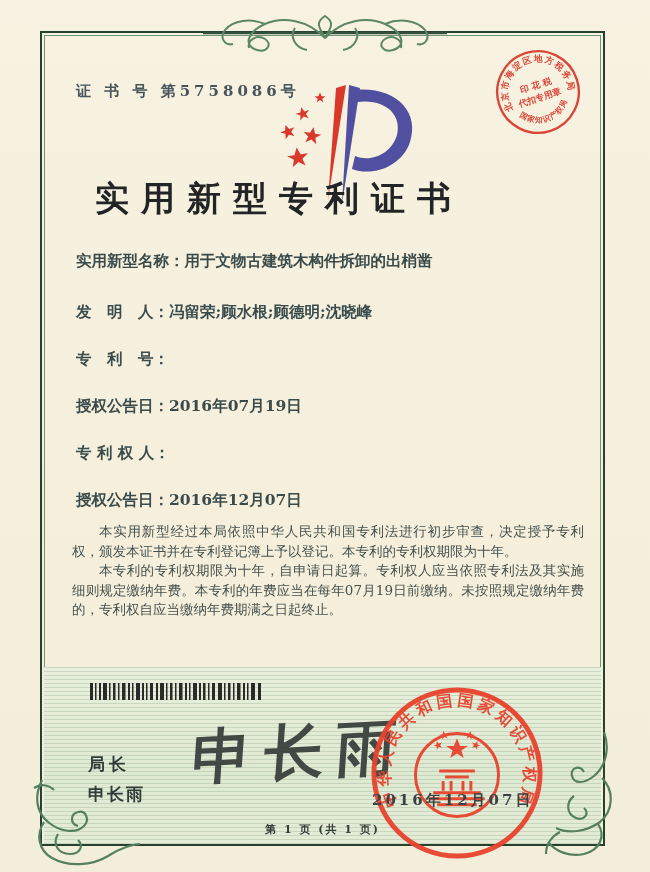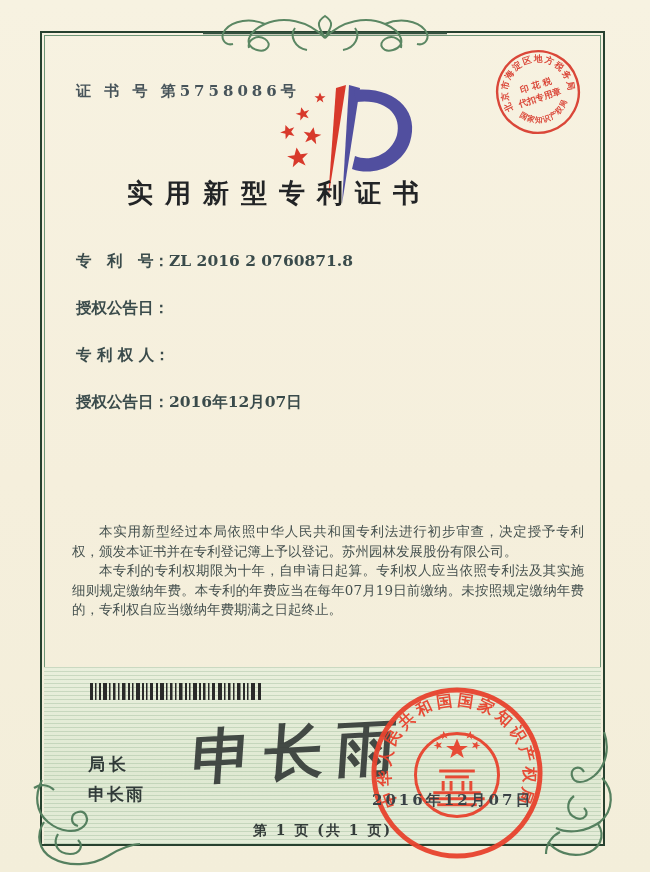--- a/index.html
+++ b/index.html
@@ -28,21 +28,21 @@
   .flourish { position:absolute; pointer-events:none; }
   
   .cert-number {
     position:absolute; left:76px; top:82px;
     font-size:15px; letter-spacing:4px; color:#47545a; font-weight:600;
   }
   .tax-stamp { position:absolute; left:494px; top:48px; width:88px; height:88px; transform:rotate(-18deg); opacity:.92; }
   .logo { position:absolute; left:248px; top:82px; width:175px; height:135px; }
   .title {
     position:absolute; left:0; top:176px; width:558px; text-align:center;
-    font-size:26px; font-weight:bold; color:#222426; letter-spacing:12px;
+    font-size:34px; font-weight:bold; color:#222426; letter-spacing:12px;
   }
   
   .fields { position:absolute; left:76px; top:250px; width:490px; }
   .field-row { display:flex; font-size:15.5px; line-height:22px; color:#3a4b4b; font-weight:600; margin-bottom:25px; }
   .field-row.first { margin-bottom:29px; }
   .field-label { white-space:pre; }
   .field-value { white-space:pre; }
   
   .paras { position:absolute; left:72px; top:522px; width:512px; }
   .paras p {
@@ -58,21 +58,21 @@
     font-size:60px; color:#2e3432; letter-spacing:12px; white-space:nowrap;
     transform:rotate(-3deg) skewX(-7deg); font-weight:bold; opacity:.88;
   }
   .seal { position:absolute; left:368px; top:684px; width:178px; height:178px; opacity:.95; }
   .seal-date {
     position:absolute; left:372px; top:791px; font-size:15px; font-weight:700;
     color:#3a4246; letter-spacing:3px; white-space:nowrap;
   }
   .footer-page {
     position:absolute; left:40px; top:822px; width:565px; text-align:center;
-    font-size:14px; color:#343c3a; letter-spacing:2px; font-weight:600;
+    font-size:11px; color:#343c3a; letter-spacing:2px; font-weight:600;
   }
 </style>
 </head>
 <body>
 
 <div class="page">
 
   <div class="frame"></div>
   <div class="band"></div>
 
@@ -140,38 +140,46 @@
       <use href="#lstar" transform="translate(55,32) scale(0.7) rotate(-15)"></use>
       <use href="#lstar" transform="translate(64,54) scale(0.9) rotate(10)"></use>
       <use href="#lstar" transform="translate(40,50) scale(0.75) rotate(-20)"></use>
       <use href="#lstar" transform="translate(50,76) scale(1.05) rotate(-8)"></use>
     </g>
   </svg>
 
   <div class="title">实用新型专利证书</div>
 
   <div class="fields">
+    <div class="field-row first">
+      <span class="field-label">实用新型名称：</span>
+      <span class="field-value">用于文物古建筑木构件拆卸的出梢凿</span>
+    </div>
+    <div class="field-row">
+      <span class="field-label">发　明　人：</span>
+      <span class="field-value">冯留荣;顾水根;顾德明;沈晓峰</span>
+    </div>
     <div class="field-row">
       <span class="field-label">专　利　号：</span>
-      <span class="field-value">ZL 2016 2 0760871.8</span>
     </div>
     <div class="field-row">
       <span class="field-label">授权公告日：</span>
+      <span class="field-value">2016年07月19日</span>
     </div>
     <div class="field-row">
       <span class="field-label">专 利 权 人：</span>
     </div>
     <div class="field-row">
       <span class="field-label">授权公告日：</span>
       <span class="field-value">2016年12月07日</span>
     </div>
   </div>
 
   <div class="paras">
-    <p>本实用新型经过本局依照中华人民共和国专利法进行初步审查，决定授予专利权，颁发本证书并在专利登记簿上予以登记。苏州园林发展股份有限公司。</p>
+    <p>本实用新型经过本局依照中华人民共和国专利法进行初步审查，决定授予专利权，颁发本证书并在专利登记簿上予以登记。本专利的专利权期限为十年。</p>
     <p>本专利的专利权期限为十年，自申请日起算。专利权人应当依照专利法及其实施细则规定缴纳年费。本专利的年费应当在每年07月19日前缴纳。未按照规定缴纳年费的，专利权自应当缴纳年费期满之日起终止。</p>
   </div>
 
   <svg class="barcode" viewBox="0 0 172 17" preserveAspectRatio="none">
     <g fill="#2a2a2a">
       <rect x="0" width="3" height="17"></rect>
         <rect x="5" width="1.5" height="17"></rect>
         <rect x="9" width="2" height="17"></rect>
       <rect x="13" width="4" height="17"></rect>
         <rect x="19" width="1.5" height="17"></rect>

